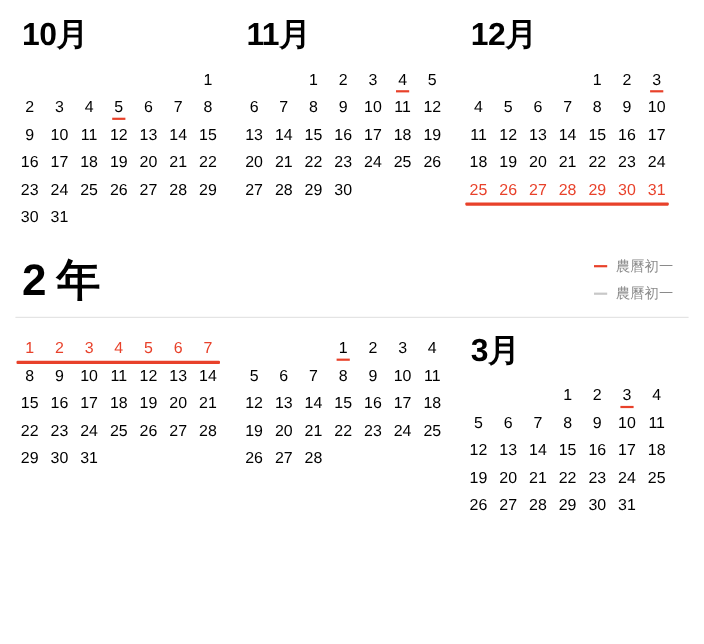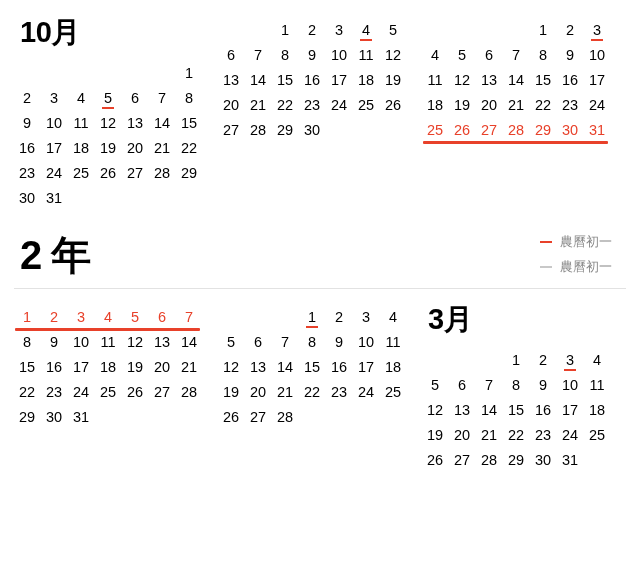--- a/index.html
+++ b/index.html
@@ -157,20 +157,21 @@
           <div class="cell">25</div>
           <div class="cell">26</div>
           <div class="cell">27</div>
           <div class="cell">28</div>
           <div class="cell">29</div>
           <div class="cell">30</div>
           <div class="cell">31</div>
         </div>
       </div>
       <div class="month">
+        <div class="month-title">11月</div>
         <div class="grid">
           <div class="cell empty"></div>
           <div class="cell empty"></div>
           <div class="cell">1</div>
           <div class="cell">2</div>
           <div class="cell">3</div>
           <div class="cell tick">4</div>
           <div class="cell">5</div>
           <div class="cell">6</div>
           <div class="cell">7</div>
@@ -193,20 +194,21 @@
           <div class="cell">24</div>
           <div class="cell">25</div>
           <div class="cell">26</div>
           <div class="cell">27</div>
           <div class="cell">28</div>
           <div class="cell">29</div>
           <div class="cell">30</div>
         </div>
       </div>
       <div class="month">
+        <div class="month-title">12月</div>
         <div class="grid" style="position: relative;">
           <div class="cell empty"></div>
           <div class="cell empty"></div>
           <div class="cell empty"></div>
           <div class="cell empty"></div>
           <div class="cell">1</div>
           <div class="cell">2</div>
           <div class="cell tick">3</div>
           <div class="cell">4</div>
           <div class="cell">5</div>

